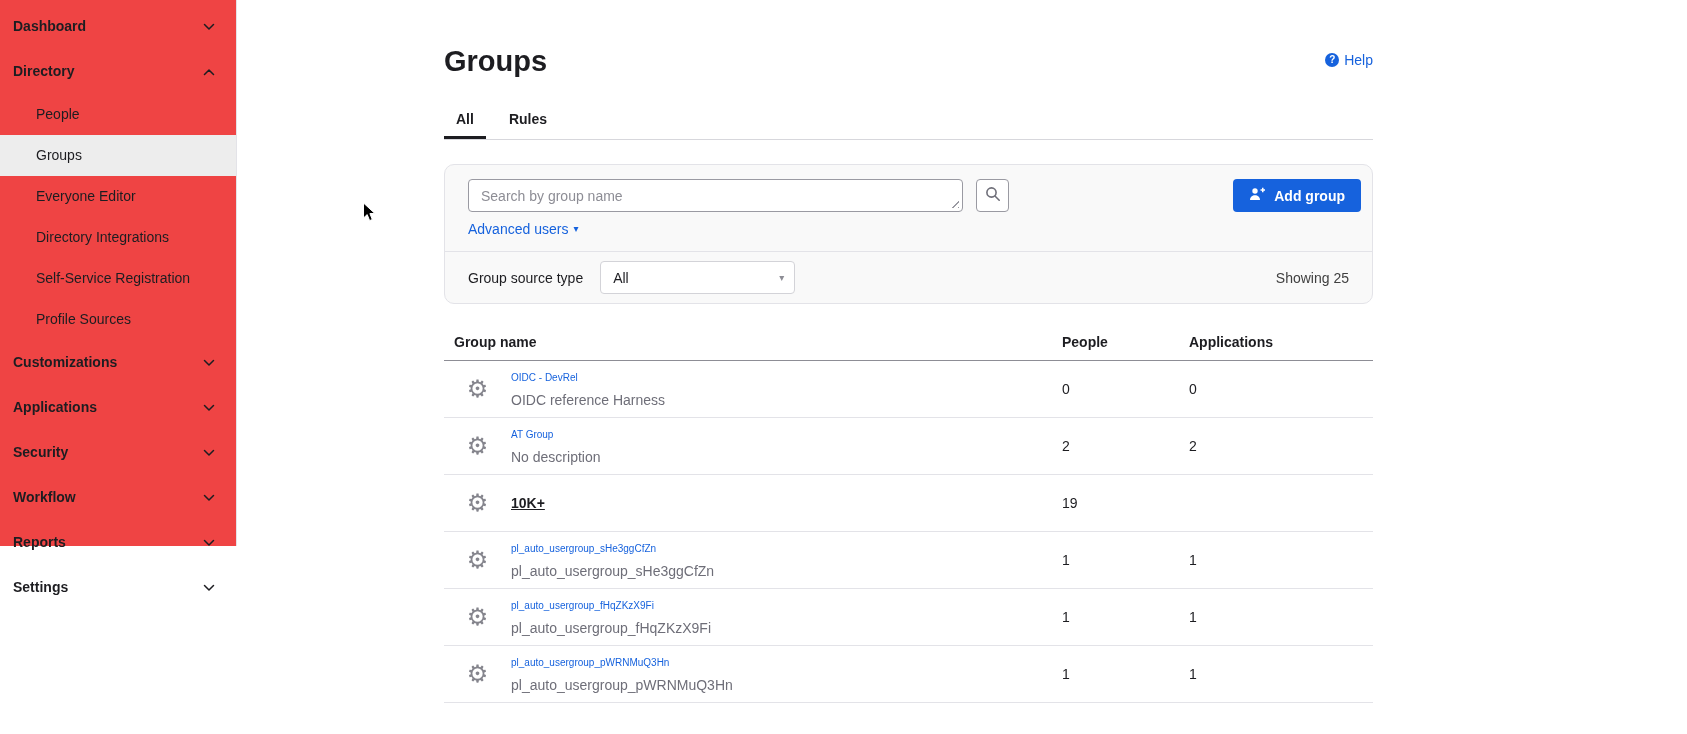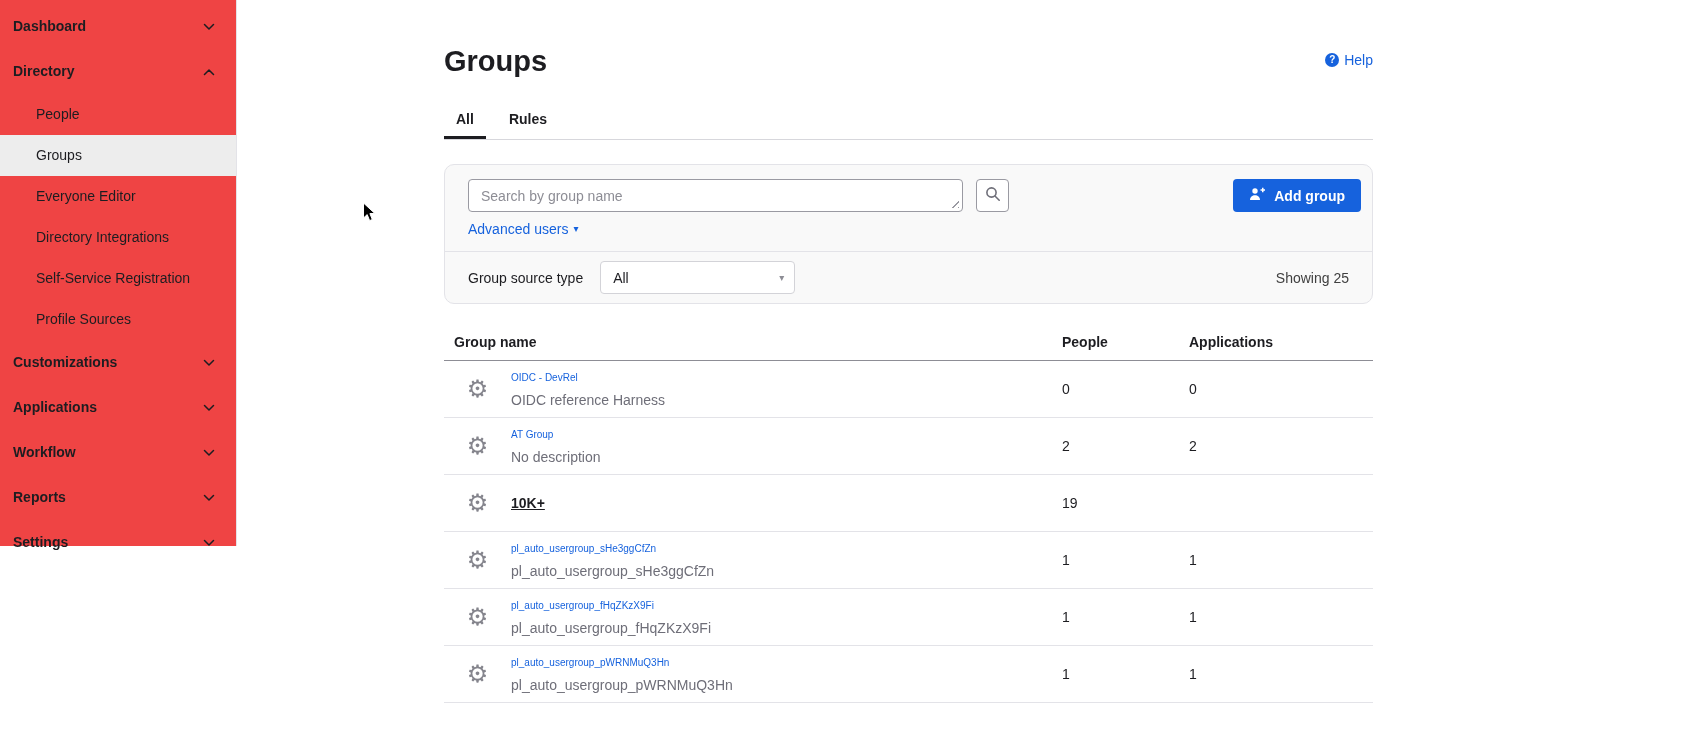--- a/index.html
+++ b/index.html
@@ -118,20 +118,28 @@
     </div>
     <div class="nav-top">
       <span>Applications</span>
       <span class="chev">
           <svg width="12" height="8" viewBox="0 0 12 8">
             <polyline points="1.5,1.5 6,6 10.5,1.5" fill="none" stroke="#1d1d21" stroke-width="1.5" stroke-linecap="round" stroke-linejoin="round"></polyline>
           </svg>
         </span>
     </div>
     <div class="nav-top">
+      <span>Security</span>
+      <span class="chev">
+          <svg width="12" height="8" viewBox="0 0 12 8">
+            <polyline points="1.5,1.5 6,6 10.5,1.5" fill="none" stroke="#1d1d21" stroke-width="1.5" stroke-linecap="round" stroke-linejoin="round"></polyline>
+          </svg>
+        </span>
+    </div>
+    <div class="nav-top">
       <span>Workflow</span>
       <span class="chev">
           <svg width="12" height="8" viewBox="0 0 12 8">
             <polyline points="1.5,1.5 6,6 10.5,1.5" fill="none" stroke="#1d1d21" stroke-width="1.5" stroke-linecap="round" stroke-linejoin="round"></polyline>
           </svg>
         </span>
     </div>
     <div class="nav-top">
       <span>Reports</span>
       <span class="chev">

